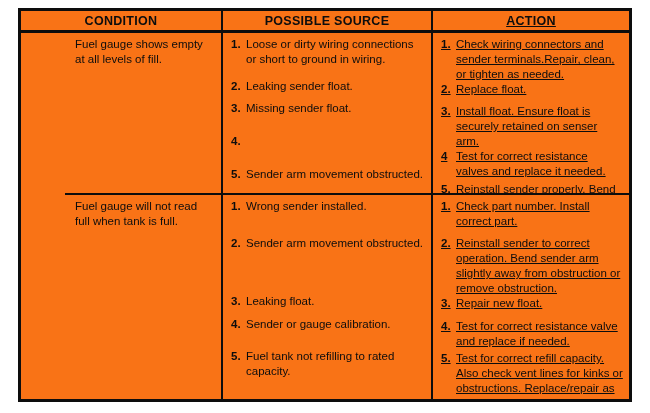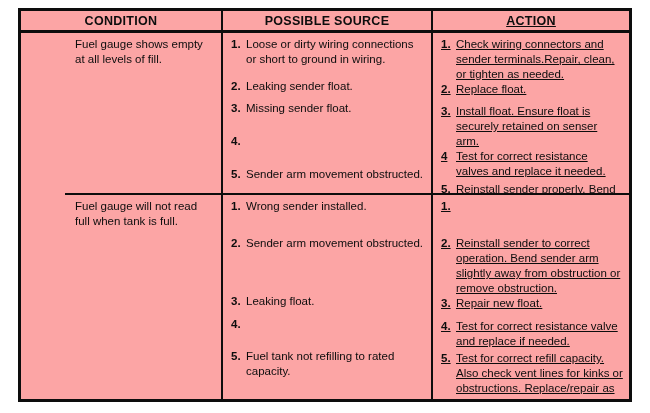--- a/index.html
+++ b/index.html
@@ -19,21 +19,21 @@
     position: absolute;
     left: 18px;
     top: 8px;
     width: 614px;
     height: 394px;
     box-sizing: border-box;
     border: 3px solid #0d0d0d;
     display: grid;
     grid-template-columns: 202px 210px 1fr;
     grid-template-rows: 22px 162px 1fr;
-    background: #fca5a5;
+    background: #f97316;
     color: #0d0d0d;
   }
   .cell {
     box-sizing: border-box;
     border-right: 2px solid #0d0d0d;
     border-bottom: 2px solid #0d0d0d;
     overflow: hidden;
   }
   .cell.last-col { border-right: none; text-decoration: underline; }
   .cell.last-row { border-bottom: none; }
@@ -137,29 +137,31 @@
       <div class="item" style="min-height:58px">
         <span class="num">2.</span>
         <span class="txt">Sender arm movement obstructed.</span>
       </div>
       <div class="item" style="min-height:23px">
         <span class="num">3.</span>
         <span class="txt">Leaking float.</span>
       </div>
       <div class="item" style="min-height:32px">
         <span class="num">4.</span>
+        <span class="txt">Sender or gauge calibration.</span>
       </div>
       <div class="item">
         <span class="num">5.</span>
         <span class="txt">Fuel tank not refilling to rated capacity.</span>
       </div>
     </div>
     <div class="cell body-cell last-col last-row">
       <div class="item" style="min-height:37px">
         <span class="num">1.</span>
+        <span class="txt">Check part number. Install correct part.</span>
       </div>
       <div class="item" style="min-height:58px">
         <span class="num">2.</span>
         <span class="txt">Reinstall sender to correct operation. Bend sender arm slightly away from obstruction or remove obstruction.</span>
       </div>
       <div class="item" style="min-height:23px">
         <span class="num">3.</span>
         <span class="txt">Repair new float.</span>
       </div>
       <div class="item" style="min-height:32px">

